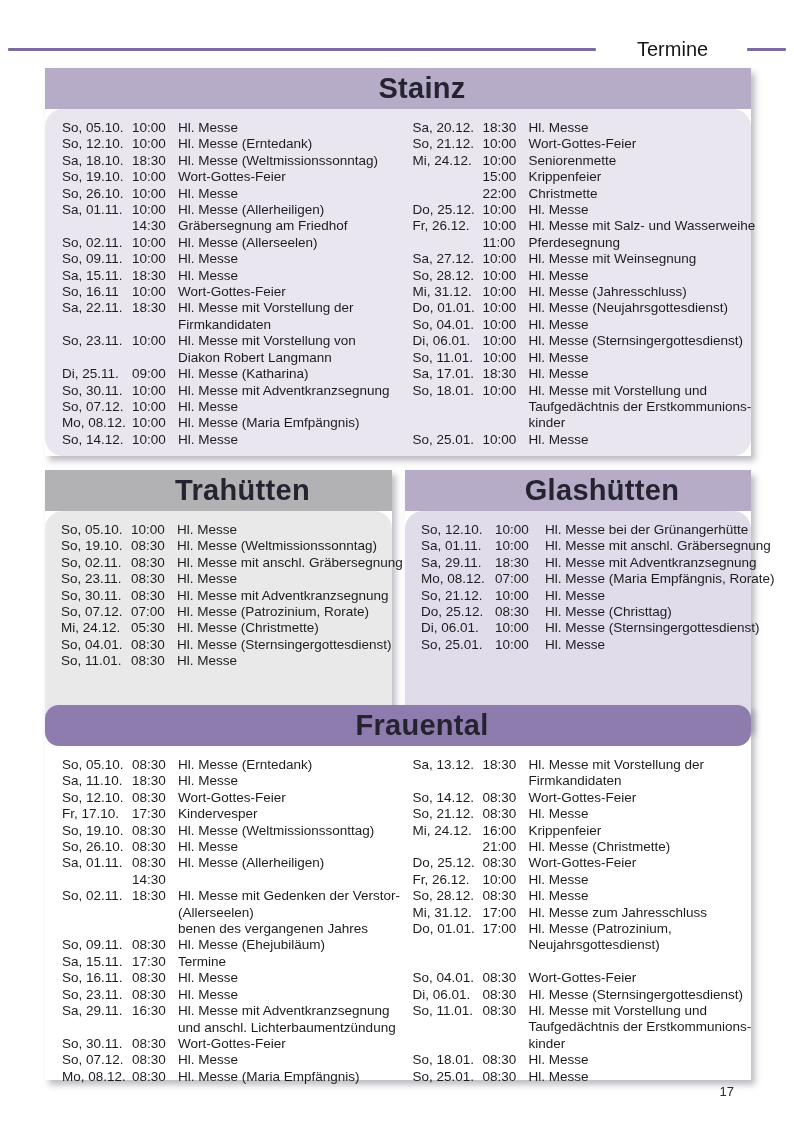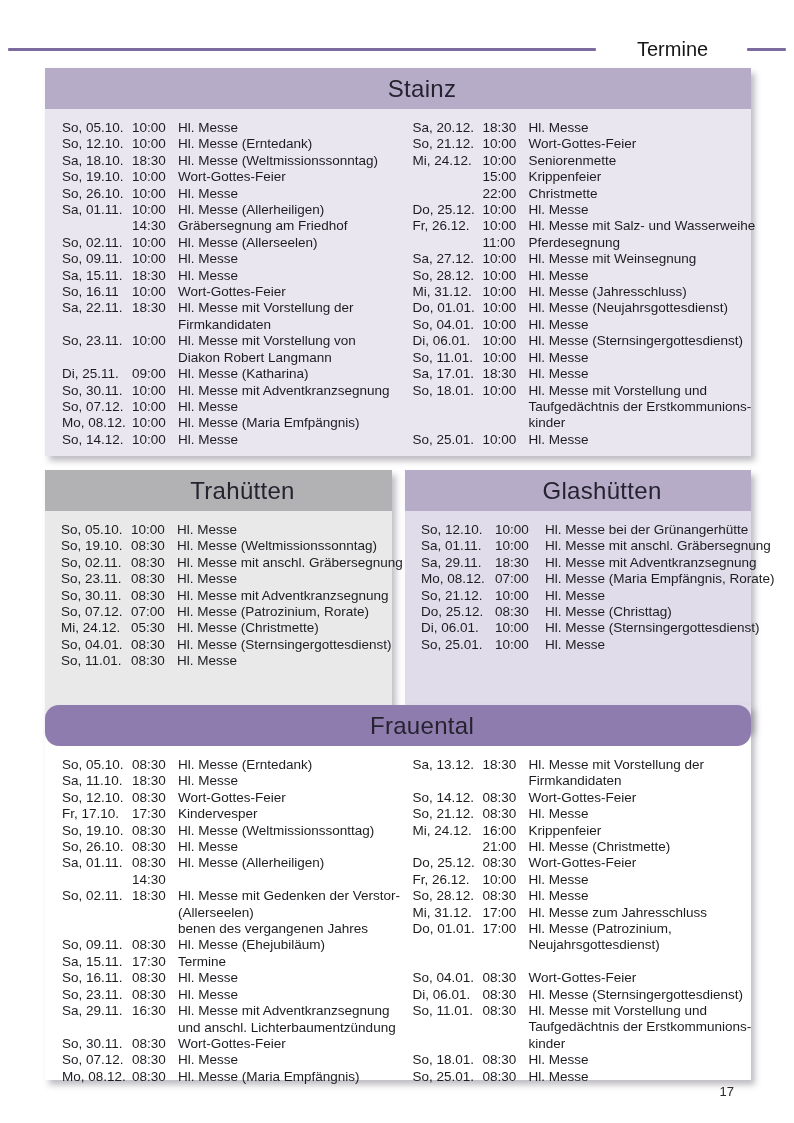--- a/index.html
+++ b/index.html
@@ -26,26 +26,27 @@
     white-space:nowrap;line-height:22px;
   }
 
   
   .section{
     position:absolute;
     box-shadow:4px 5px 6px rgba(115,110,125,0.45);
   }
   .sec-header{
     height:41px;display:flex;align-items:center;justify-content:center;
-    font-size:24px;font-weight:normal;color:#262330;letter-spacing:0.3px;padding-left:48px;
+    font-size:29px;font-weight:bold;color:#262330;letter-spacing:0.3px;padding-left:48px;
   }
   .sec-body{
     box-sizing:border-box;height:calc(100% - 41px);
     display:flex;align-items:flex-start;
     padding-top:11px;
+    border-radius:18px;
   }
   .col{flex:1;min-width:0;box-sizing:border-box;padding-left:17px;padding-right:4px;}
   .col + .col{padding-left:12px;}
 
   .row{
     display:grid;grid-template-columns:70px 44px auto;
     font-size:13.5px;line-height:16.4px;min-height:16.4px;
     color:#1d1c20;
   }
   .c-date{white-space:nowrap;}

